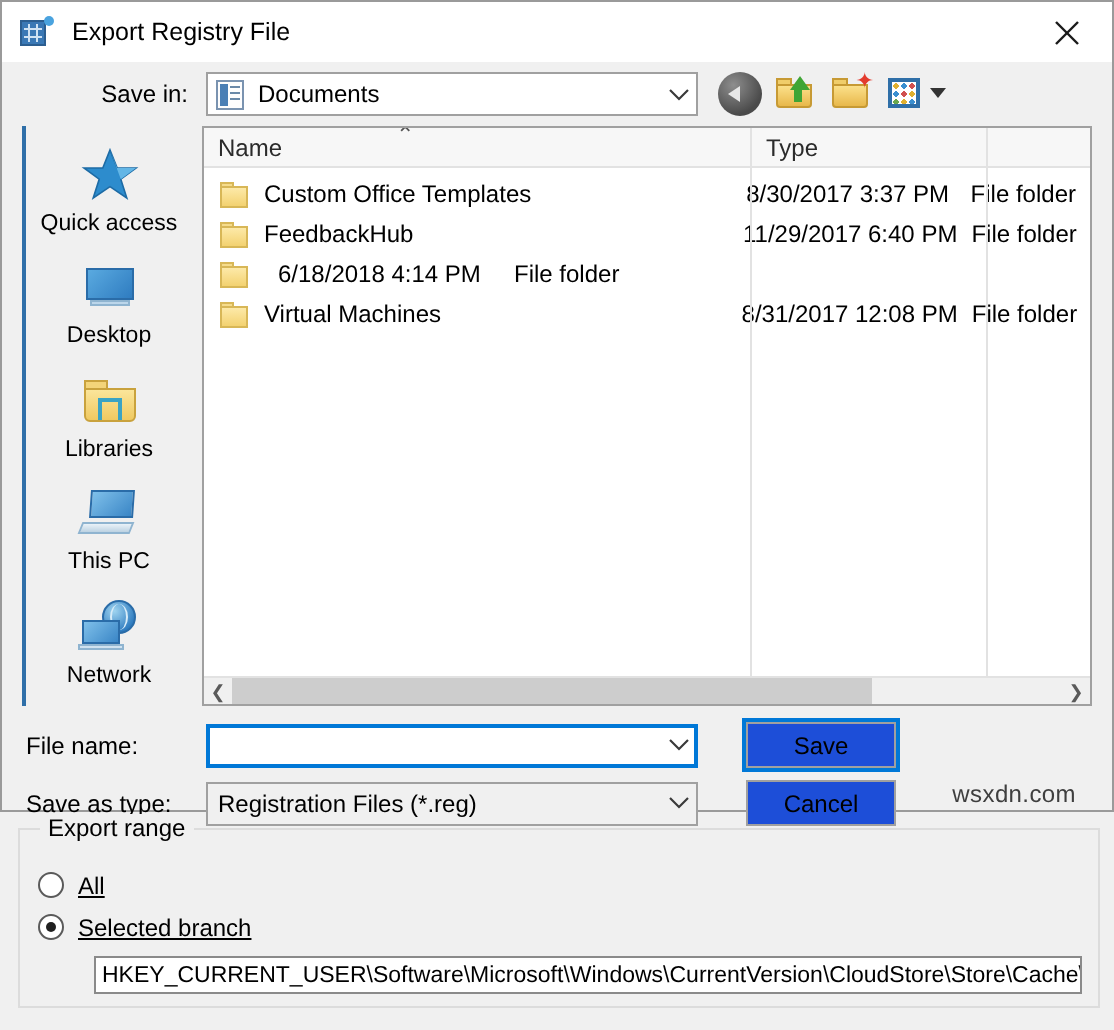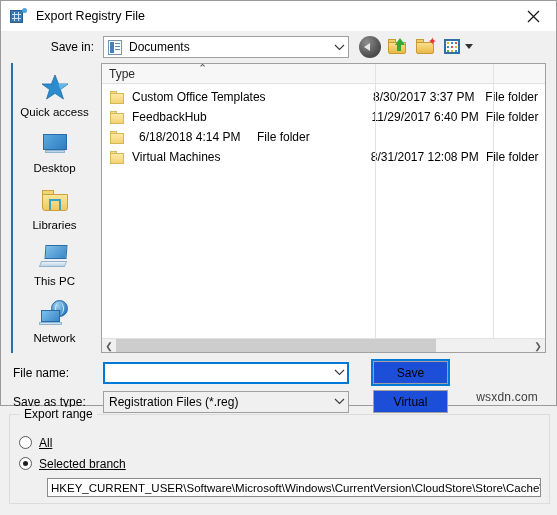--- a/index.html
+++ b/index.html
@@ -548,20 +548,21 @@
             <span class="screen"></span>
             <span class="base"></span>
         </span>
         <span class="place-label">Network</span>
       </div>
     </div>
 
     <div id="list-panel">
       <div id="list-header">
         <div id="sort-indicator">⌃</div>
+        <div class="col-head col-name">Name</div>
         <div class="col-head col-type">Type</div>
       </div>
 
       <div id="list-rows">
         <div class="vline" id="vline1"></div>
         <div class="vline" id="vline2"></div>
 
         <div class="file-row">
           <span class="folder-icon">
               <span class="fi-tab"></span>
@@ -629,21 +630,21 @@
     <div class="form-row">
       <span class="form-label">Save as type:</span>
       <span class="combo-field readonly">
         <span class="cf-value">Registration Files (*.reg)</span>
         <span class="chev-down">
           <svg width="11" height="7" viewBox="0 0 11 7" aria-hidden="true">
             <polyline points="1,1 5.5,5.5 10,1" fill="none" stroke="#3a3a3a" stroke-width="1.1"></polyline>
           </svg>
         </span>
       </span>
-      <span class="dlg-button">Virtual</span>
+      <span class="dlg-button">Cancel</span>
     </div>
   </div>
 
   <div id="export-range">
     <span id="export-legend">Export range</span>
 
     <div class="radio-row first">
       <span class="radio-circle"></span>
       <span class="radio-label">All</span>
     </div>

